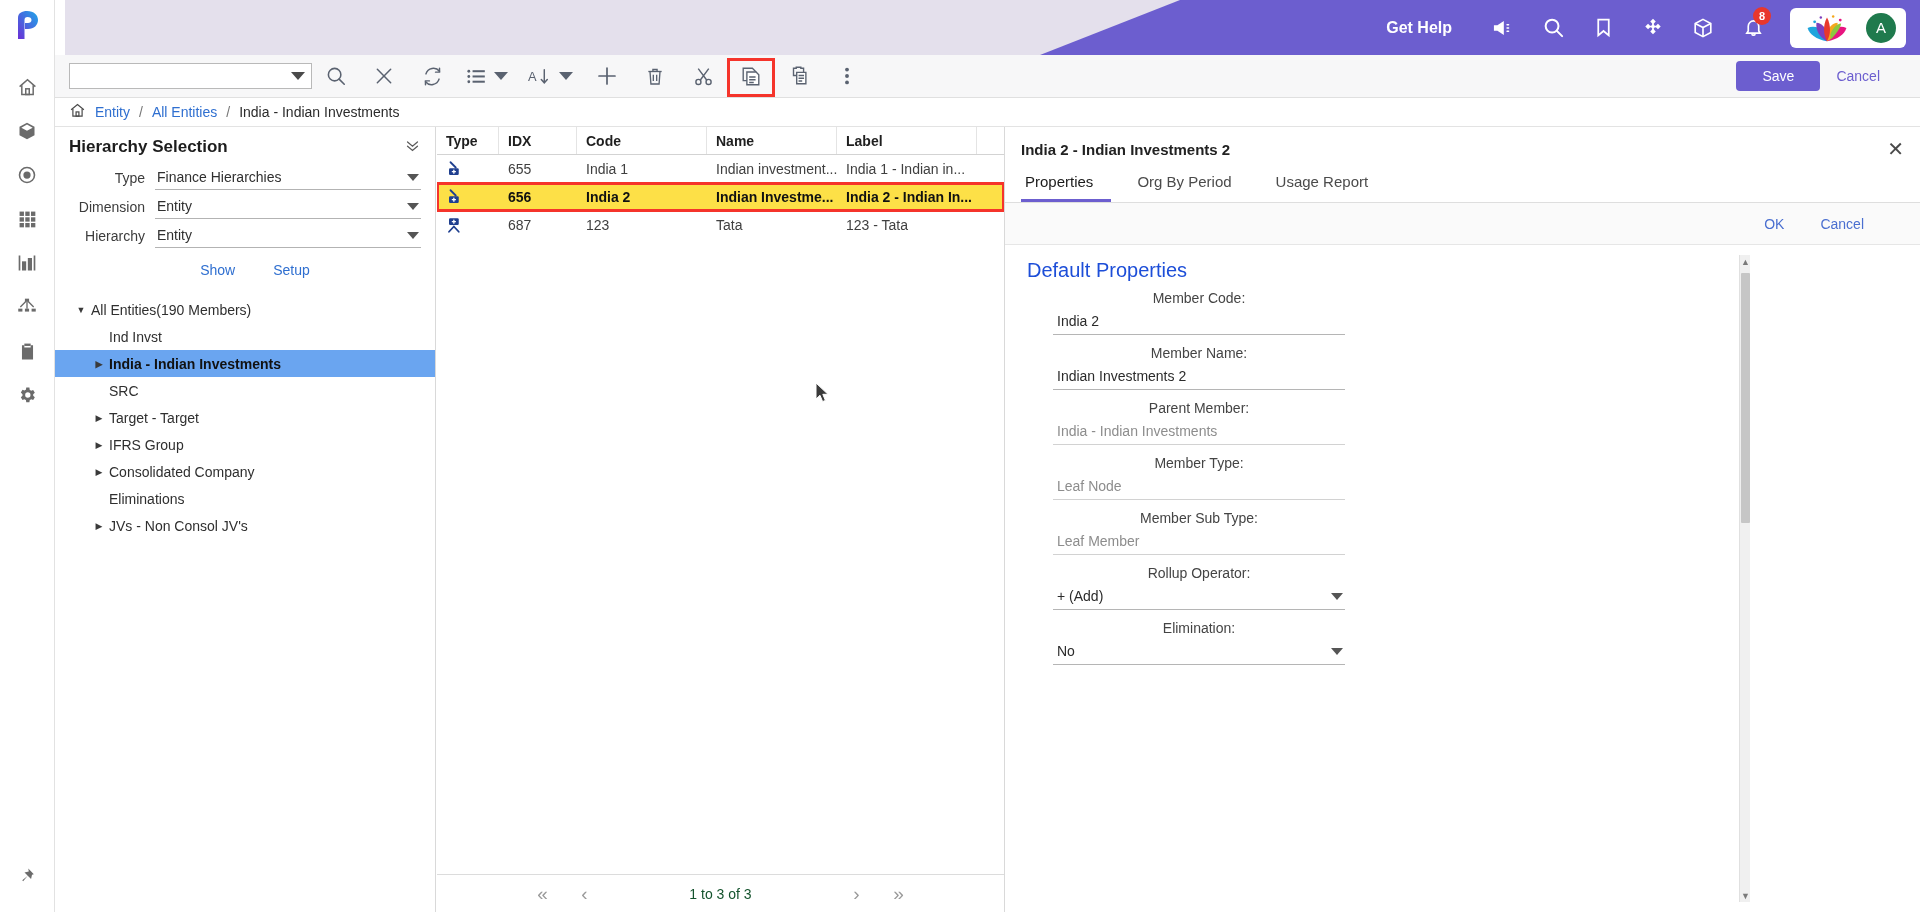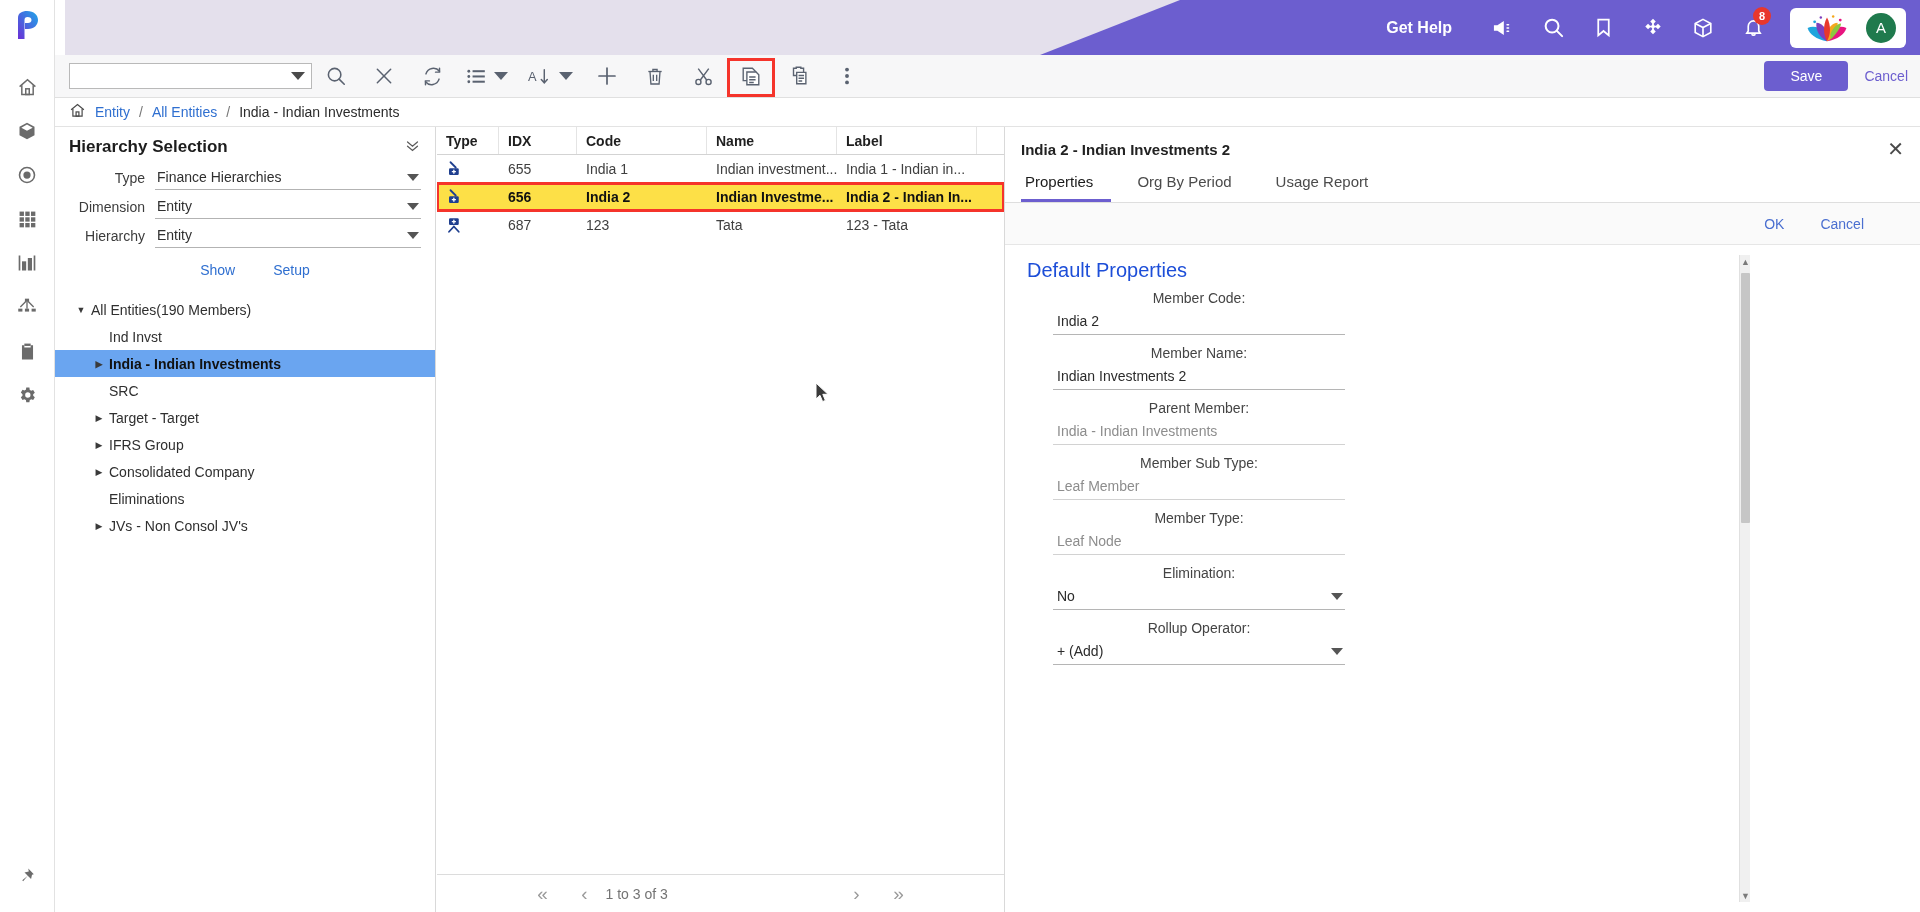--- a/index.html
+++ b/index.html
@@ -66,21 +66,21 @@
     width:243px; height:26px; border:1px solid #b9b9b9; background:#fff;
     display:flex; align-items:center; justify-content:flex-end; padding-right:6px; cursor:pointer;
   }
   .caret-dn { width:0;height:0;border-left:7px solid transparent;border-right:7px solid transparent;border-top:8px solid #4a4a4a; }
   .tb-btn {
     width:48px; height:43px; display:flex; align-items:center; justify-content:center;
     color:#5a6270; cursor:pointer; position:relative;
   }
   .tb-btn.caretted { width:auto; padding:0 10px; gap:7px; }
   .tb-btn.highlight { outline:3px solid #f5342b; outline-offset:-3px; height:39px; margin-top:2px; }
-  .tb-right { margin-left:auto; display:flex; align-items:center; gap:16px; padding-right:12px; }
+  .tb-right { margin-left:auto; display:flex; align-items:center; gap:16px; padding-right:40px; }
   .btn-save {
     background:#6c5ecf; color:#fff; border:none; border-radius:4px;
     padding:7px 26px; font-size:14px; cursor:pointer;
   }
   .btn-cancel { color:#6c5ecf; cursor:pointer; font-size:14px; }
 
   
   #breadcrumb {
     position:absolute; left:55px; top:98px; right:0; height:29px;
     background:#fff; border-bottom:1px solid #e3e3e3;
@@ -141,21 +141,21 @@
   .grid-row > div {
     font-size:14px; color:#404040; display:flex; align-items:center;
     padding-left:9px; overflow:hidden; white-space:nowrap; height:28px;
   }
   .grid-row.selected > div { color:#111; }
   .grid-foot {
     height:38px; border-top:1px solid #dcdcdc; display:flex; align-items:center;
     justify-content:center; gap:0; position:relative;
   }
   .pgbtn { width:42px; height:38px; display:flex; align-items:center; justify-content:center; color:#9a9a9a; font-size:19px; cursor:pointer; }
-  .pginfo { font-size:14px; color:#737373; width:230px; }
+  .pginfo { font-size:14px; color:#14532d; width:230px; text-align:center; }
 
   
   #rightpanel {
     position:absolute; left:1005px; top:127px; right:0; bottom:0; background:#fff;
     display:flex; flex-direction:column;
   }
   .rp-head { display:flex; align-items:center; justify-content:space-between; padding:12px 16px 8px 16px; }
   .rp-head h3 { font-size:15px; color:#222; font-weight:bold; }
   .rp-close { color:#4a4a4a; font-size:20px; cursor:pointer; line-height:1; }
   .rp-tabs { display:flex; gap:0; padding-left:16px; border-bottom:1px solid #dedede; }
@@ -596,45 +596,45 @@
               <span>Indian Investments 2</span>
             </div>
           </div>
           <div class="prop">
             <span class="plabel">Parent Member:</span>
             <div class="pfield readonly">
               <span>India - Indian Investments</span>
             </div>
           </div>
           <div class="prop">
+            <span class="plabel">Member Type:</span>
+            <div class="pfield readonly">
+              <span>Leaf Node</span>
+            </div>
+          </div>
+          <div class="prop">
             <span class="plabel">Member Sub Type:</span>
             <div class="pfield readonly">
               <span>Leaf Member</span>
             </div>
           </div>
           <div class="prop">
-            <span class="plabel">Member Type:</span>
-            <div class="pfield readonly">
-              <span>Leaf Node</span>
+            <span class="plabel">Rollup Operator:</span>
+            <div class="pfield">
+              <span>+ (Add)</span>
+              <span class="tri-dn"></span>
             </div>
           </div>
           <div class="prop">
             <span class="plabel">Elimination:</span>
             <div class="pfield">
               <span>No</span>
               <span class="tri-dn"></span>
             </div>
           </div>
-          <div class="prop">
-            <span class="plabel">Rollup Operator:</span>
-            <div class="pfield">
-              <span>+ (Add)</span>
-              <span class="tri-dn"></span>
-            </div>
-          </div>
         </div>
       <div class="rp-scrolltrack">
         <div class="rp-arrow" style="top:0">▲</div>
         <div class="rp-thumb"></div>
         <div class="rp-arrow" style="bottom:0">▼</div>
       </div>
     </div>
   </div>
 
   <div class="cursor-ptr" style="left:815px; top:382px;">

